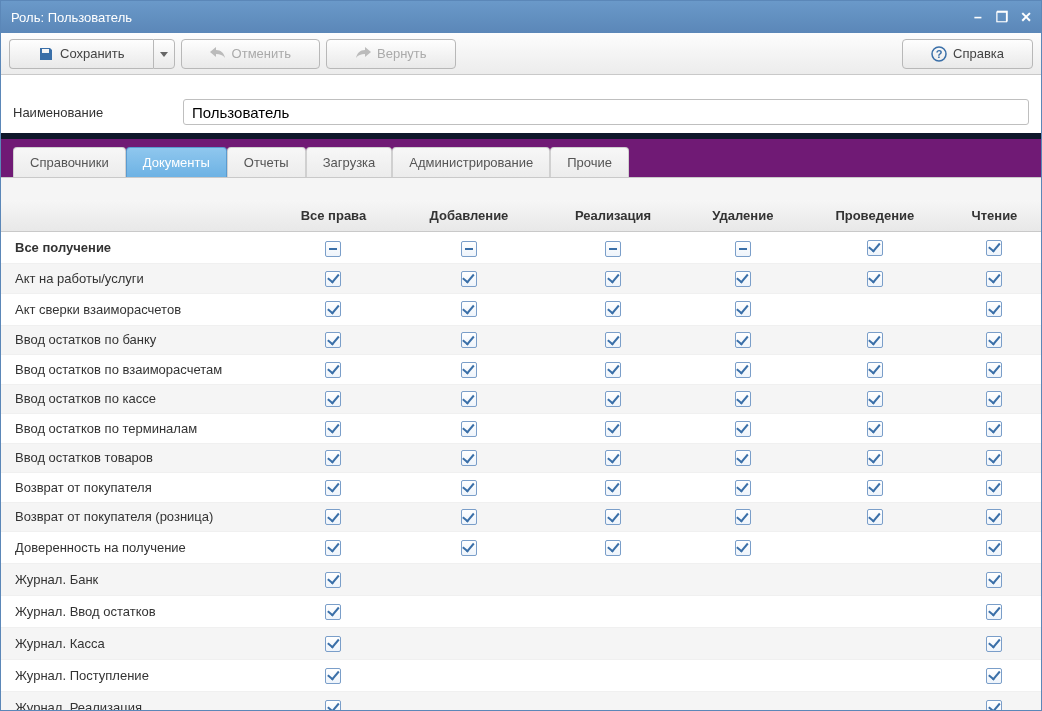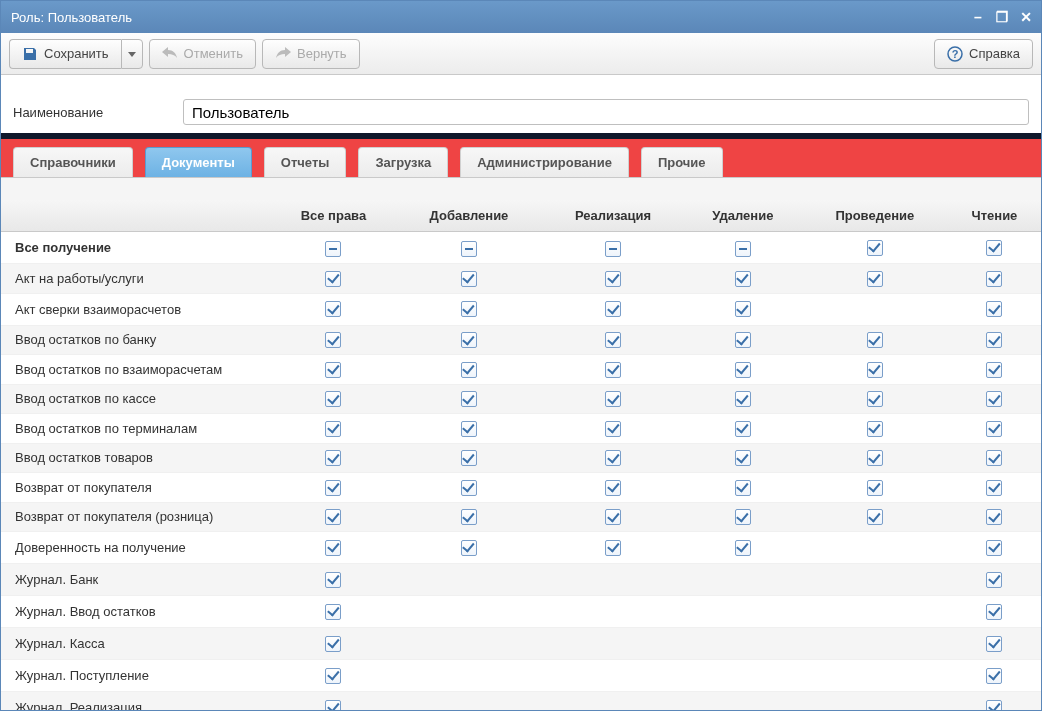--- a/index.html
+++ b/index.html
@@ -38,21 +38,21 @@
     display: flex; align-items: center;
     padding: 0 8px;
     gap: 6px;
   }
   .tb-btn {
     height: 30px;
     border: 1px solid #b8b8b8;
     border-radius: 4px;
     background: linear-gradient(#fefefe,#e9e9e9);
     display: flex; align-items: center;
-    padding: 0 12px; gap: 6px;
+    padding: 0 28px; gap: 6px;
     color: #444; cursor: pointer;
     font-size: 13px;
   }
   .tb-btn.disabled { color: #aaa; cursor: default; }
   .tb-btn.disabled svg path, .tb-btn.disabled svg polygon { fill:#bbb; }
   .tb-split { display:flex; }
   .tb-split .tb-btn:first-child { border-top-right-radius:0; border-bottom-right-radius:0; border-right:none;}
   .tb-split .tb-btn.drop { border-top-left-radius:0; border-bottom-left-radius:0; padding:0 6px;}
   .toolbar .spacer { flex:1; }
   
@@ -64,24 +64,23 @@
   }
   .name-row label { width: 150px; color:#333; }
   .name-row input {
     flex:1; height: 26px;
     border:1px solid #bfbfbf; border-radius:3px;
     padding: 2px 8px; font-size:15px;
     background:#fff;
   }
   
   .tabs {
-    display:flex; gap:12px;
+    display:flex; gap:0;
     padding: 8px 12px 0 12px;
-    background:#ef4444;
-    font-weight:bold;
+    background:#701a75;
   }
   .tab {
     padding: 7px 16px;
     border:1px solid #d0d0d0; border-bottom:none;
     border-radius:4px 4px 0 0;
     background: linear-gradient(#f7f7f7,#ececec);
     color:#555; cursor:pointer; font-size:13px;
   }
   .tab.active {
     background: linear-gradient(#8fc7ee,#6db2e4);

